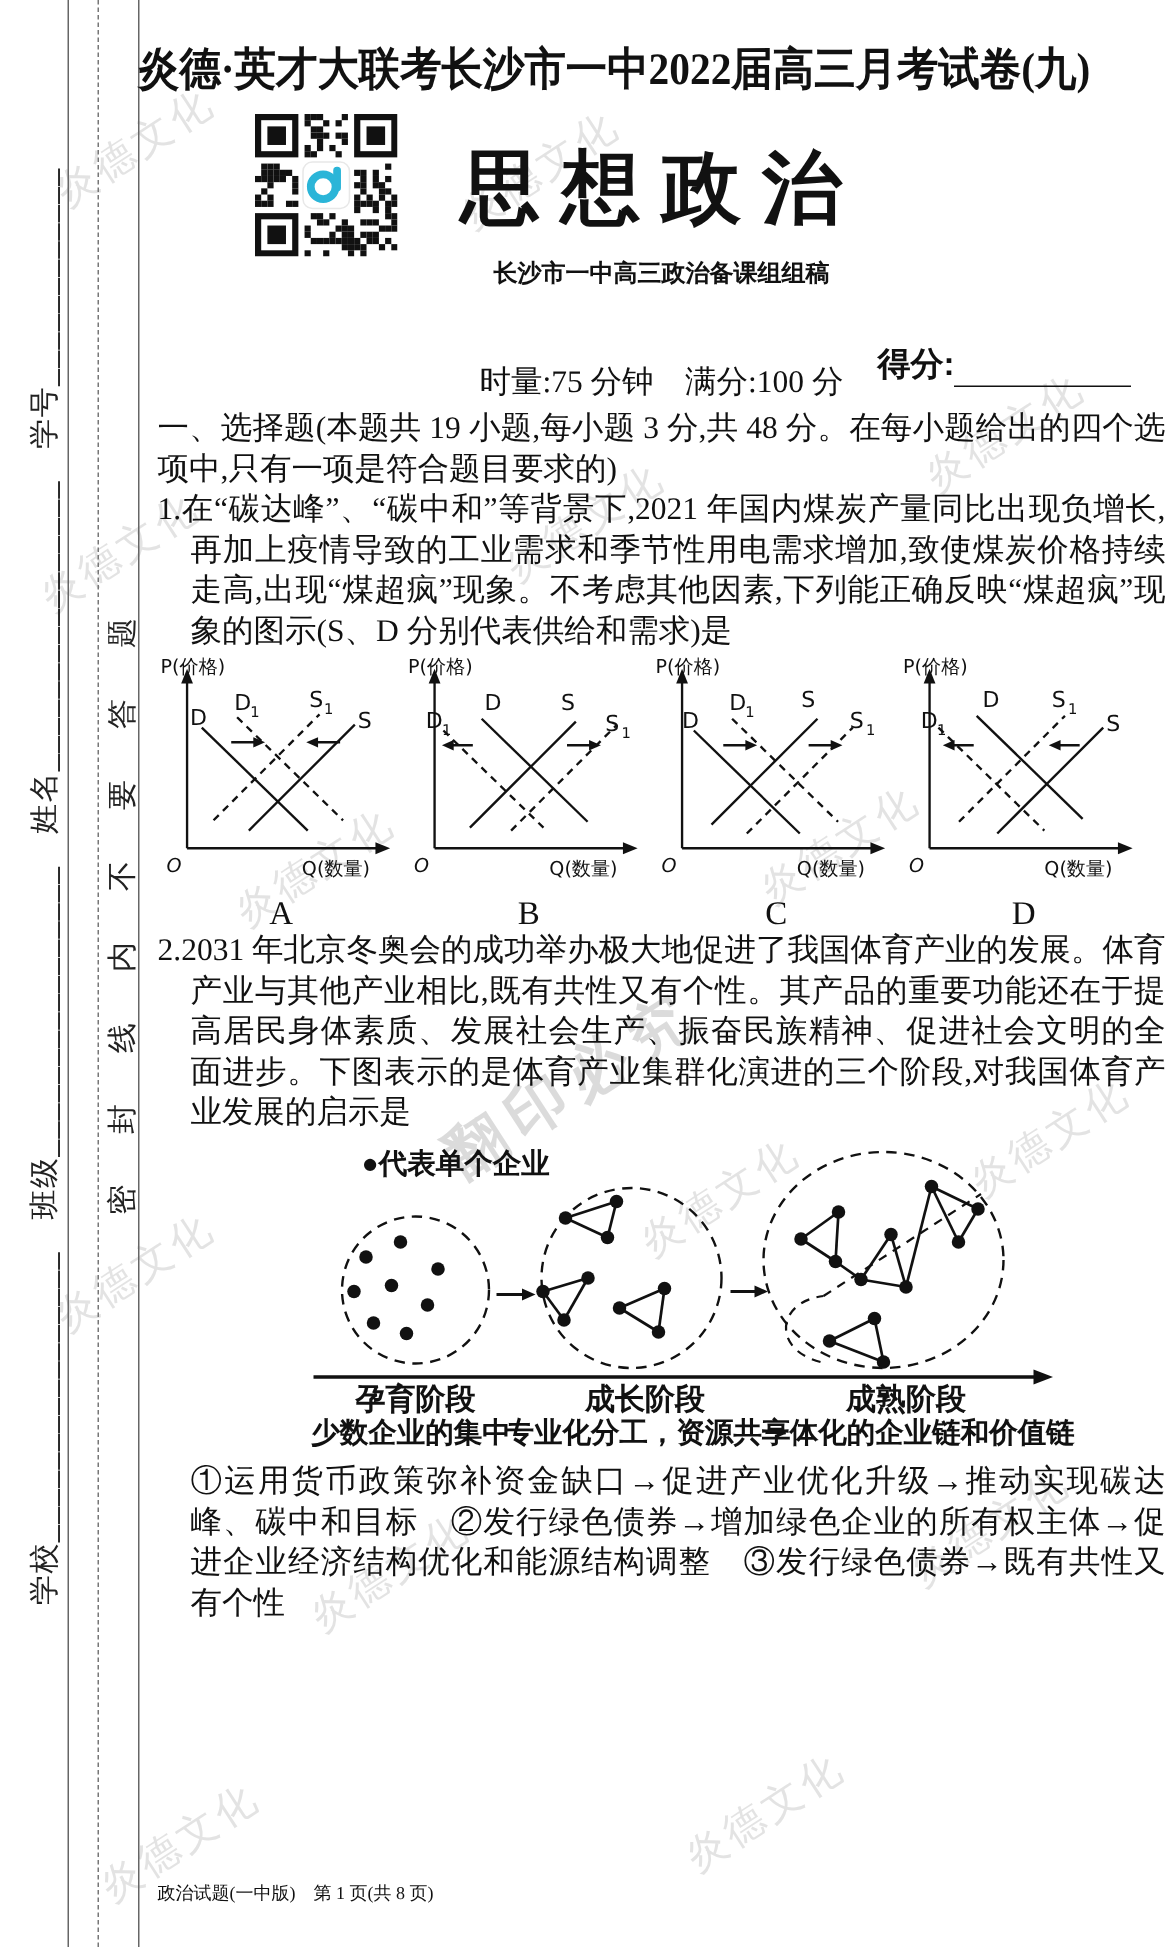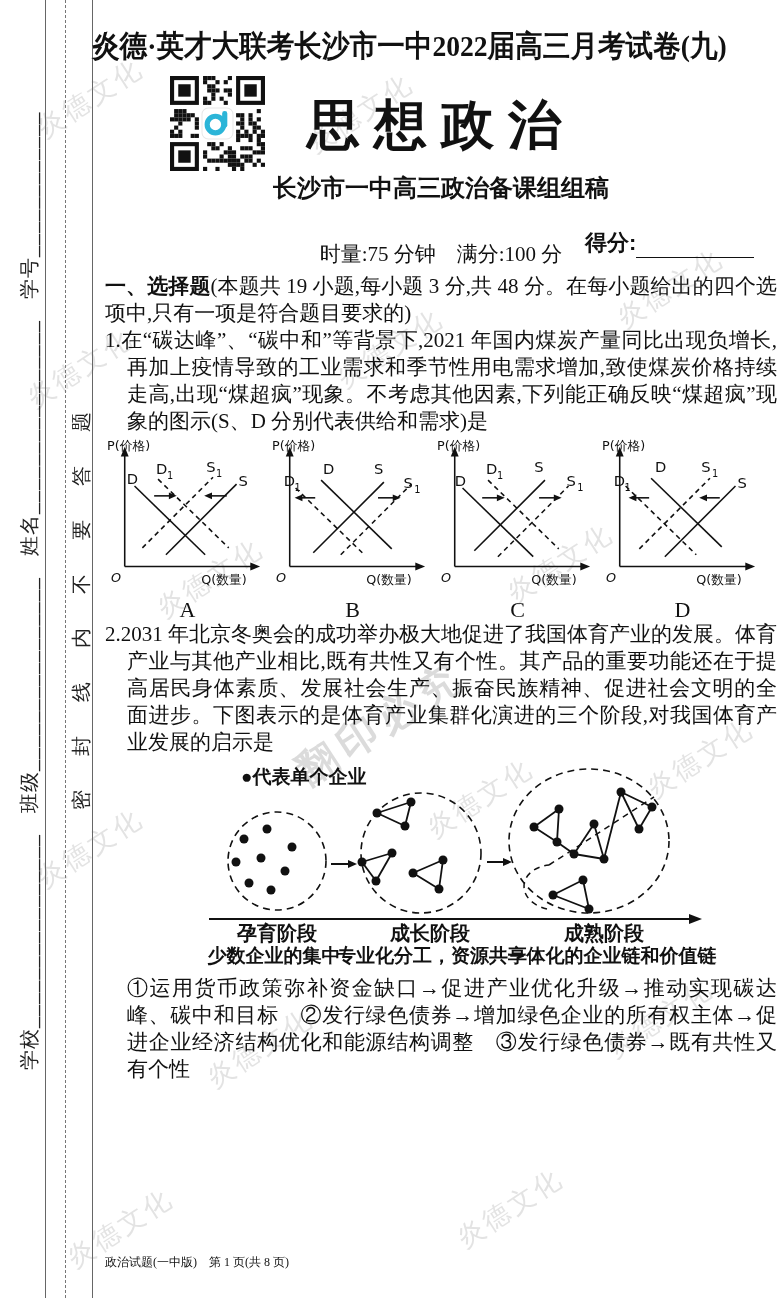--- a/index.html
+++ b/index.html
@@ -42,41 +42,41 @@
     font-family:"Liberation Serif","DejaVu Serif",serif;
   }
   .qr-wrap{position:absolute;left:170px;top:76px;width:95px;height:95px;}
   .subject-title{
     position:absolute;left:105px;top:90px;width:672px;text-align:center;
     font-size:53px;font-weight:bold;letter-spacing:14px;
     font-family:"Liberation Sans","DejaVu Sans",sans-serif;
   }
   .prepared-by{
     position:absolute;left:105px;top:172px;width:672px;text-align:center;
-    font-size:24px;font-weight:bold;
+    font-size:16px;font-weight:bold;
     font-family:"Liberation Sans","DejaVu Sans",sans-serif;
   }
   .meta-line{
     position:absolute;left:105px;top:208px;width:672px;text-align:center;
     font-size:21px;
     margin-top:32px;
   }
   .score-block{
     position:absolute;left:585px;top:228px;display:flex;align-items:flex-end;
     font-size:22px;font-weight:bold;
     font-family:Liberation Sans, sans-serif;
   }
   .score-line{width:118px;border-bottom:1.5px solid #111;height:24px;}
   
   .content{
     position:absolute;left:105px;top:272px;width:672px;
     font-size:21px;line-height:27px;text-align:justify;
   }
   .sec-head{margin:0;}
-  .sec-head .bold{font-family:"Liberation Sans","DejaVu Sans",sans-serif;font-weight:bold;}
+  .sec-head .bold{font-family:"Liberation Sans","DejaVu Sans",sans-serif;font-weight:normal;}
   .q-text{padding-left:22px;text-indent:-22px;margin:0;}
   .q-items{padding-left:22px;margin:0;}
   .q-options{
     display:flex;justify-content:space-between;
     padding:0 38px 0 22px;margin:0;
   }
   
   .graphs-row{display:flex;justify-content:flex-start;margin:2px 0 0 0;}
   .graph{width:165px;text-align:center;}
   .graph .letter{font-size:22px;line-height:22px;margin-top:0;}

